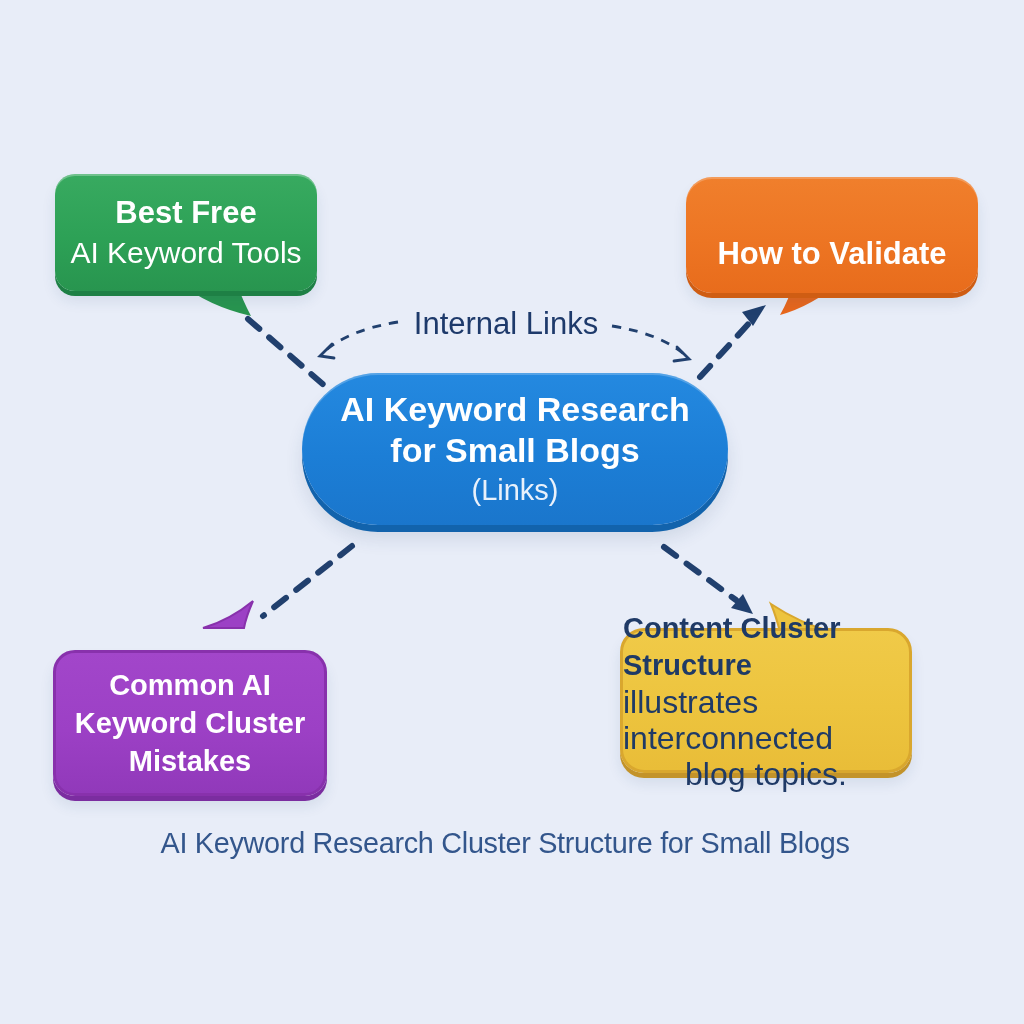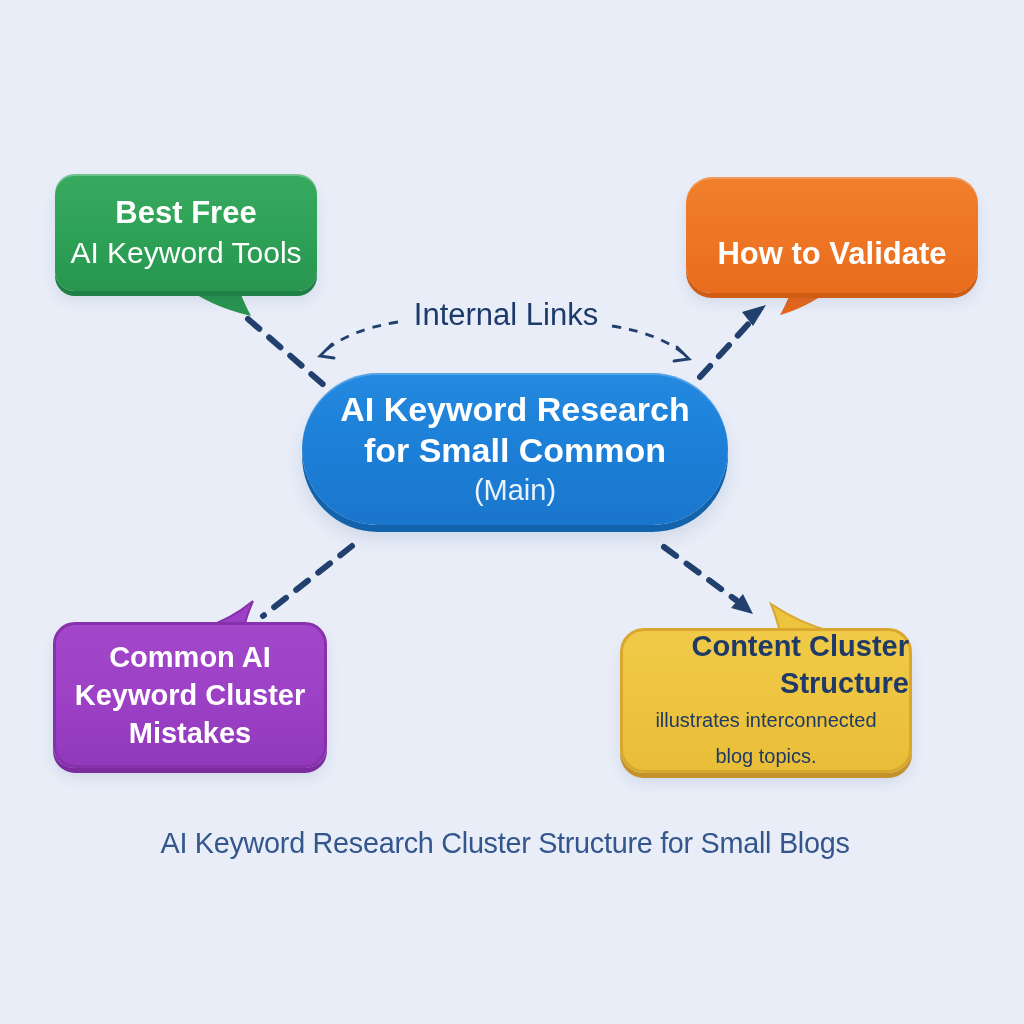--- a/index.html
+++ b/index.html
@@ -8,21 +8,21 @@
     background:#e8edf8;
     font-family:"Liberation Sans", sans-serif;
     position:relative;overflow:hidden;
   }
   .stage{position:absolute;inset:0;width:1024px;height:1024px;}
   svg.connectors{position:absolute;left:0;top:0;width:1024px;height:1024px;}
 
   .bubble{
     position:absolute;
     display:flex;flex-direction:column;justify-content:center;align-items:center;
-    text-align:right;color:#ffffff;
+    text-align:left;color:#ffffff;
     box-sizing:border-box;
   }
   .bubble .ln{display:block;}
 
   .bubble.green{
     left:55px;top:174px;width:262px;height:117px;
     background:linear-gradient(180deg,#38aa60 0%,#2da156 55%,#28954f 100%);
     border-radius:20px;
     box-shadow:0 5px 0 #1e8045, 0 10px 14px rgba(32,64,110,.10), inset 0 2px 0 rgba(255,255,255,.28);
   }
@@ -40,41 +40,41 @@
   .bubble.center{
     left:302px;top:373px;width:426px;height:152px;
     background:linear-gradient(180deg,#2489e0 0%,#1c7ed6 55%,#1a76cc 100%);
     border-radius:88px;
     box-shadow:0 7px 0 #1263ac, 0 14px 18px rgba(32,64,110,.12), inset 0 2px 0 rgba(255,255,255,.22);
   }
   .center .l0,.center .l1{font-weight:bold;font-size:34px;line-height:41px;}
   .center .l2{font-weight:normal;font-size:29px;line-height:38px;color:#e9f1fb;}
 
   .bubble.purple{
-    left:53px;top:622px;width:274px;height:146px;
+    left:53px;top:650px;width:274px;height:146px;
     background:linear-gradient(180deg,#a246ca 0%,#9c40c5 55%,#9139ba 100%);
     border:3px solid #8831ac;
     border-radius:22px;
     box-shadow:0 5px 0 #7b2da0, 0 10px 14px rgba(32,64,110,.10);
   }
   .purple .ln{font-weight:bold;font-size:29px;line-height:38px;}
 
   .bubble.yellow{
     left:620px;top:628px;width:292px;height:145px;
     background:linear-gradient(180deg,#f0ca48 0%,#edc43e 55%,#e9bd38 100%);
     border:3px solid #d9a72e;
     border-radius:24px;
     box-shadow:0 5px 0 #c3932a, 0 10px 14px rgba(32,64,110,.10);
     color:#1f3a66;
   }
   .yellow .l0{font-weight:bold;font-size:29px;line-height:37px;}
-  .yellow .l1,.yellow .l2{font-weight:normal;font-size:20px;line-height:36px;}
+  .yellow .l1,.yellow .l2{font-weight:normal;font-size:32px;line-height:36px;}
 
   .internal-links{
-    position:absolute;left:506px;top:297px;transform:translateX(-50%);
+    position:absolute;left:506px;top:306px;transform:translateX(-50%);
     font-size:31px;font-weight:normal;color:#1e3a6b;white-space:nowrap;
   }
   .caption{
     position:absolute;left:505px;top:826px;transform:translateX(-50%) scaleX(.96);
     font-size:30px;font-weight:normal;color:#33568c;white-space:nowrap;letter-spacing:-0.3px;
   }
 </style>
 </head>
 <body>
 
@@ -104,22 +104,22 @@
     <span class="ln l0">Best Free</span>
     <span class="ln l1">AI Keyword Tools</span>
   </div>
 
   <div class="bubble orange">
     <span class="ln l0">How to Validate</span>
   </div>
 
   <div class="bubble center">
     <span class="ln l0">AI Keyword Research</span>
-    <span class="ln l1">for Small Common</span>
-    <span class="ln l2">(Main)</span>
+    <span class="ln l1">for Small Blogs</span>
+    <span class="ln l2">(Links)</span>
   </div>
 
   <div class="bubble purple">
     <span class="ln">Common AI</span>
     <span class="ln">Keyword Cluster</span>
     <span class="ln">Mistakes</span>
   </div>
 
   <div class="bubble yellow">
     <span class="ln l0">Content Cluster Structure</span>

